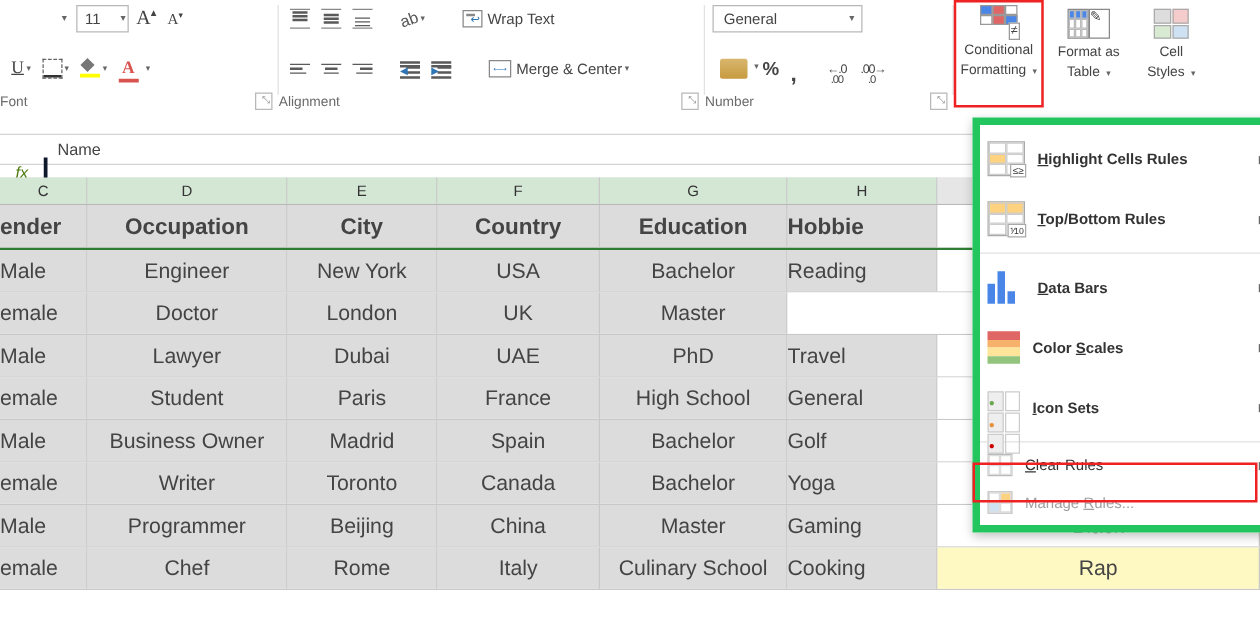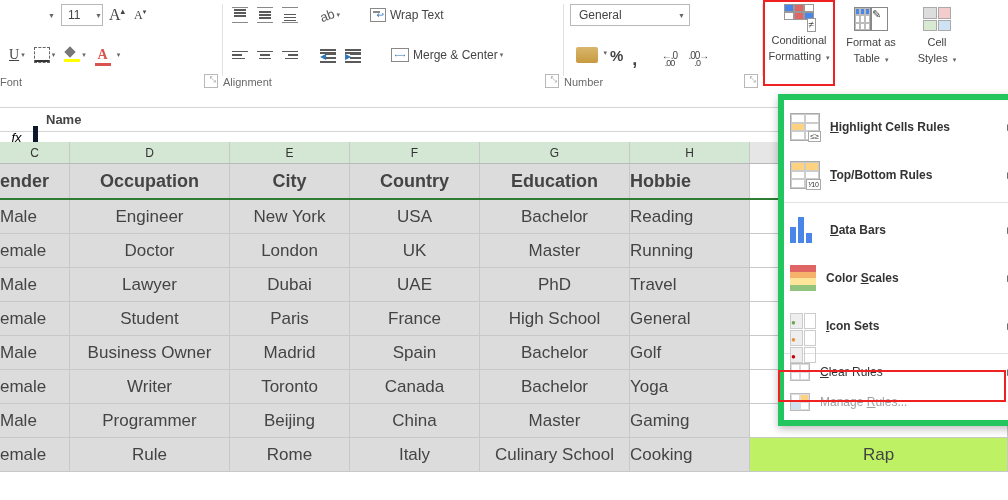--- a/index.html
+++ b/index.html
@@ -79,22 +79,22 @@
   .fmt-table-icon { width: 28px; height: 24px; border: 1px solid #888; display: grid; grid-template-columns: 1fr 1fr 1fr; grid-template-rows: 1fr 1fr 1fr; }
   .fmt-table-icon div { border: 0.5px solid #bbb; }
   .fmt-table-icon div:nth-child(-n+3) { background: #4a86e8; }
   .cell-styles-icon { width: 28px; height: 24px; display: grid; grid-template-columns: 1fr 1fr; grid-template-rows: 1fr 1fr; gap:1px; }
   .cell-styles-icon div { border:1px solid #aaa; }
   .cell-styles-icon div:nth-child(1){background:#ddd;} .cell-styles-icon div:nth-child(2){background:#f4cccc;}
   .cell-styles-icon div:nth-child(3){background:#d9ead3;} .cell-styles-icon div:nth-child(4){background:#cfe2f3;}
 
   
   .formula-bar { height: 24px; display: flex; align-items: center; border-bottom: 1px solid #d4d4d4; }
-  .fx-label { width: 38px; text-align: center; font-style: italic; font-size: 13px; color: #000000; border-right: 5px solid #0f172a; height: 100%; display:flex;align-items:center;justify-content:center;margin-top:36px; }
-  .fx-input { flex: 1; padding-left: 8px; font-size: 13px; height: 100%; display:flex;align-items:center;font-weight:bold; }
+  .fx-label { width: 38px; text-align: center; font-style: italic; font-size: 13px; color: #4d7c0f; border-right: 3px solid #0f172a; height: 100%; display:flex;align-items:center;justify-content:center;margin-top:36px; }
+  .fx-input { flex: 1; padding-left: 8px; font-size: 13px; height: 100%; display:flex;align-items:center; }
 
   
   .col-headers { height: 22px; display: flex; background: #e6e6e6; border-bottom: 1px solid #b8b8b8; margin-top: 10px; }
   .ch { border-right: 1px solid #c8c8c8; text-align: center; font-size: 12px; color: #333; line-height: 22px; background: #d4e6d4; }
   .cw-c { width: 70px; } .cw-d { width: 160px; } .cw-e { width: 120px; } .cw-f { width: 130px; } .cw-g { width: 150px; } .cw-h { width: 120px; } .cw-rest { flex:1; }
 
   
   .grid { height: 336px; overflow: hidden; }
   .gr { display: flex; height: 34px; border-bottom: 1px solid #c8c8c8; }
   .gr.header { font-weight: bold; background: #dcdcdc; height: 36px; border-bottom: 2px solid #2e7d32; }
@@ -382,21 +382,20 @@
         <div class="gc cw-g">Bachelor</div>
         <div class="gc cw-h left">Reading</div>
         <div class="gc cw-rest"></div>
       </div>
       <div class="gr">
         <div class="gc cw-c left">emale</div>
         <div class="gc cw-d">Doctor</div>
         <div class="gc cw-e">London</div>
         <div class="gc cw-f">UK</div>
         <div class="gc cw-g">Master</div>
-        <div class="gc cw-h left">Running</div>
         <div class="gc cw-rest"></div>
       </div>
       <div class="gr">
         <div class="gc cw-c left">Male</div>
         <div class="gc cw-d">Lawyer</div>
         <div class="gc cw-e">Dubai</div>
         <div class="gc cw-f">UAE</div>
         <div class="gc cw-g">PhD</div>
         <div class="gc cw-h left">Travel</div>
         <div class="gc cw-rest"></div>
@@ -432,26 +431,26 @@
         <div class="gc cw-c left">Male</div>
         <div class="gc cw-d">Programmer</div>
         <div class="gc cw-e">Beijing</div>
         <div class="gc cw-f">China</div>
         <div class="gc cw-g">Master</div>
         <div class="gc cw-h left">Gaming</div>
         <div class="gc cw-rest" style="background: rgb(255, 255, 255);">Black</div>
       </div>
       <div class="gr">
         <div class="gc cw-c left">emale</div>
-        <div class="gc cw-d">Rule</div>
+        <div class="gc cw-d">Chef</div>
         <div class="gc cw-e">Rome</div>
         <div class="gc cw-f">Italy</div>
         <div class="gc cw-g">Culinary School</div>
         <div class="gc cw-h left">Cooking</div>
-        <div class="gc cw-rest" style="background: #bef264;">Rap</div>
+        <div class="gc cw-rest" style="background: #fef9c3;">Rap</div>
       </div>
     </div>
 </div>
 
 <div class="dropdown">
   <div class="dd-item">
     <div class="dd-ic ic-hcr">
         <div></div>
         <div></div>
         <div></div>

